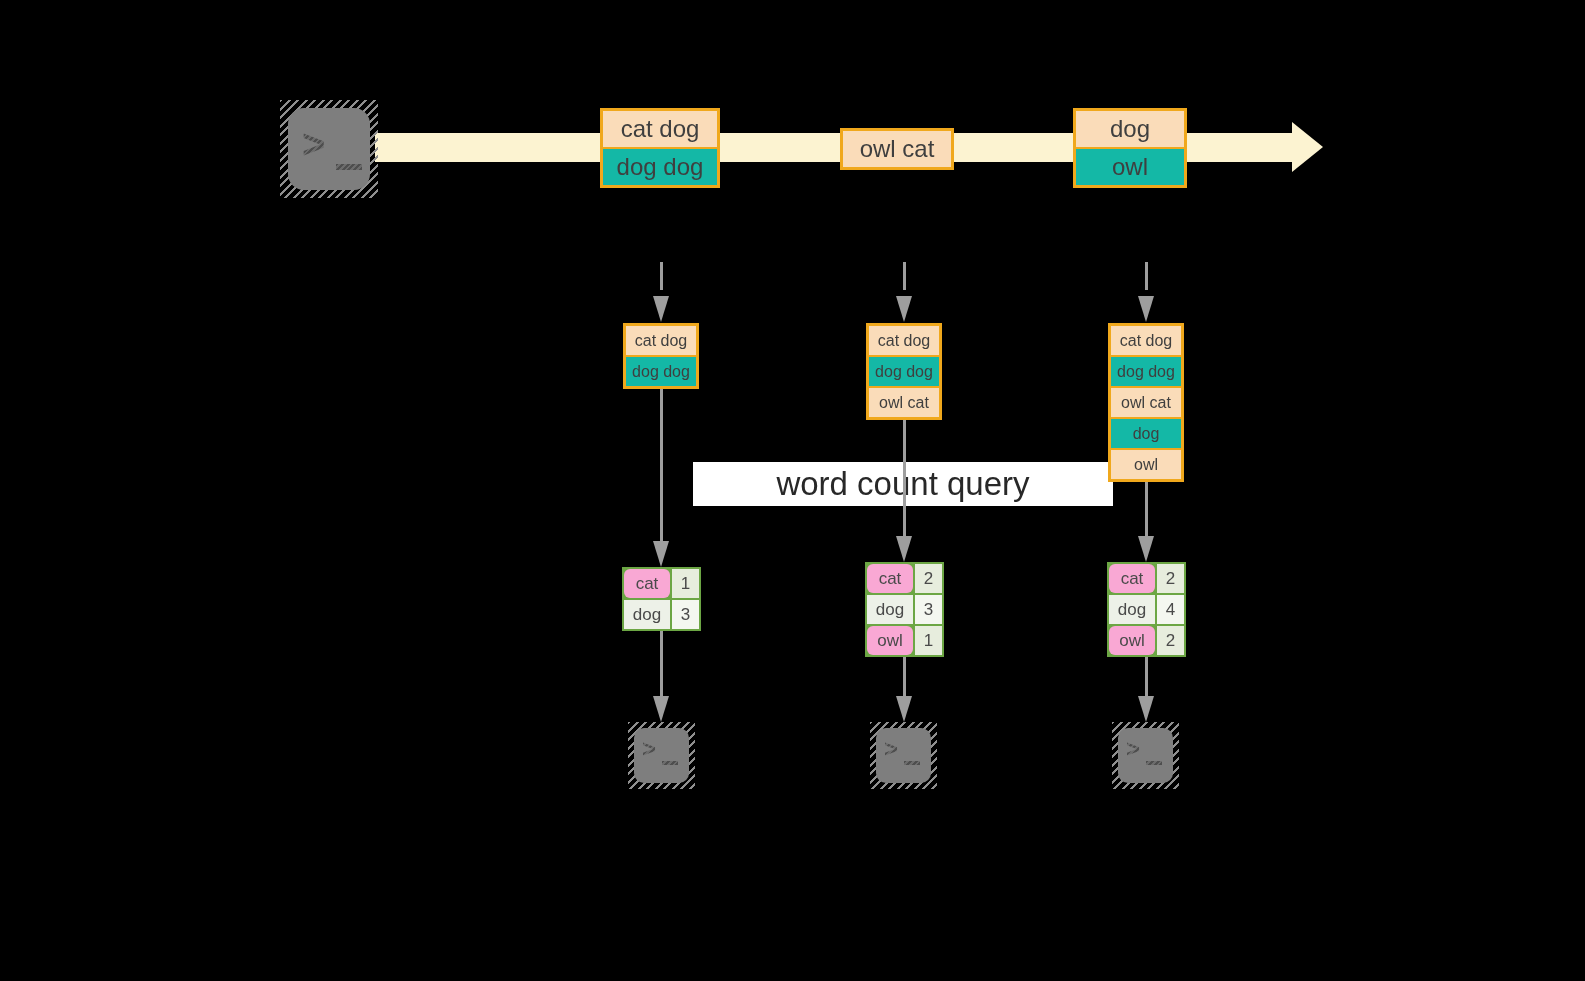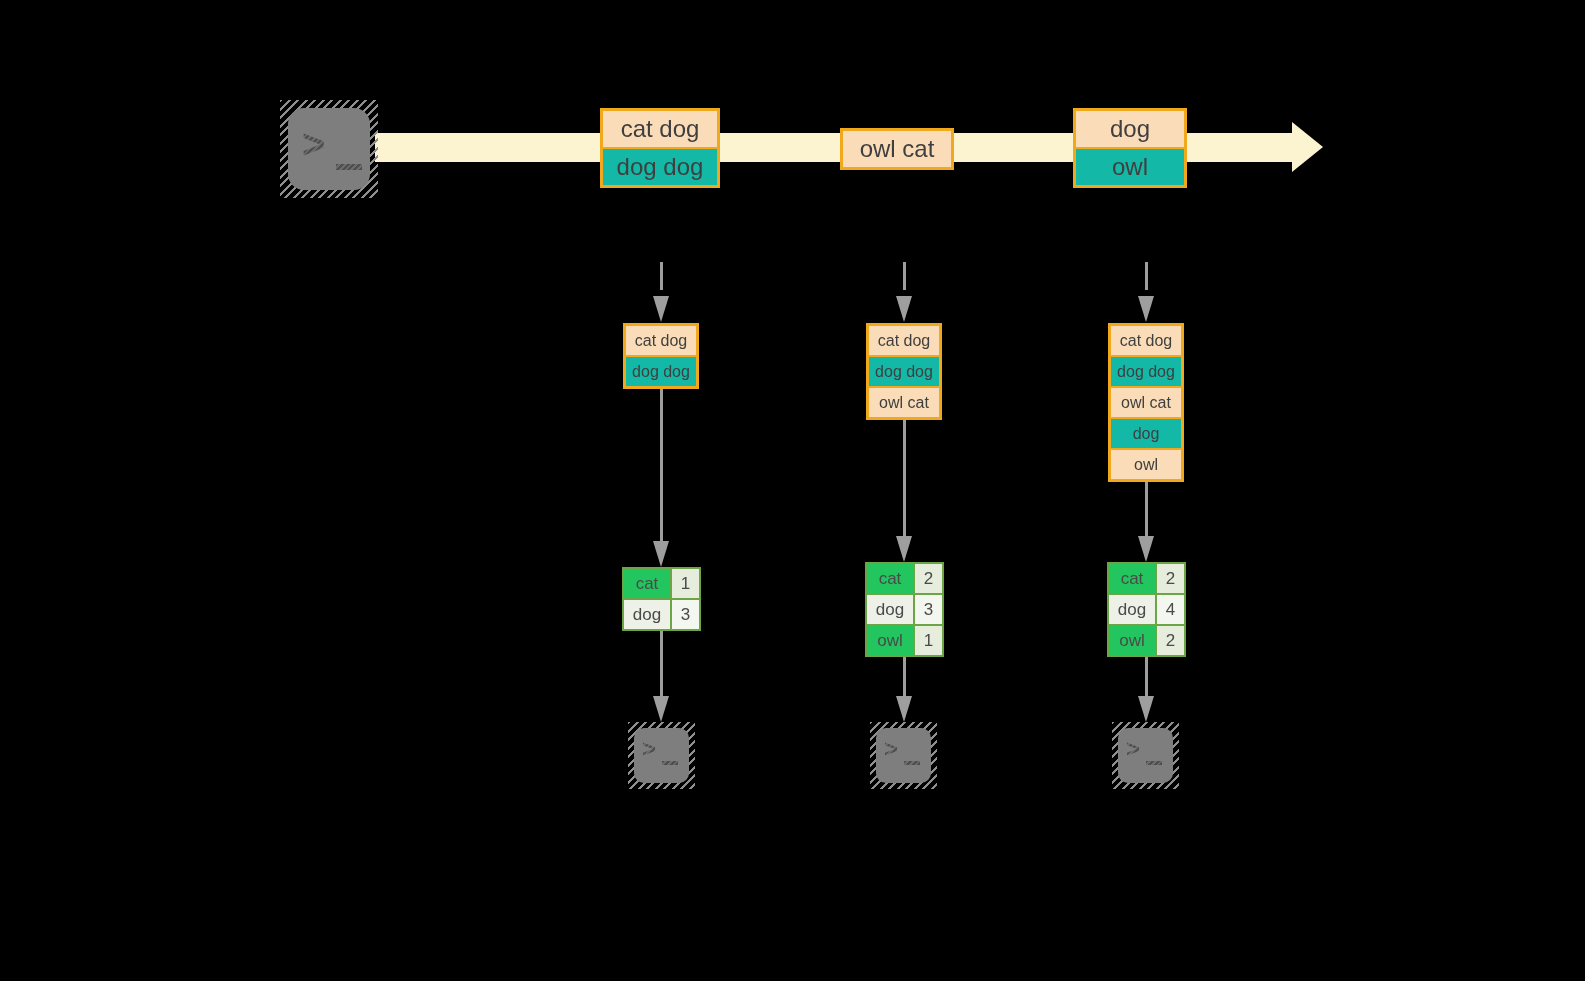--- a/index.html
+++ b/index.html
@@ -45,21 +45,21 @@
                 border-top:26px solid #9E9E9E;}
 
   
   .query-band{position:absolute;left:693px;top:462px;width:420px;height:44px;background:#FFFFFF;z-index:2;
               display:flex;align-items:center;justify-content:center;font-size:33px;color:#282828;}
 
   
   .gtable{position:absolute;display:grid;grid-template-columns:46px 27px;gap:2px;z-index:4;
           background:#6CA644;border:2px solid #6CA644;}
   .gtable .cell{height:29px;display:flex;align-items:center;justify-content:center;font-size:17px;color:#4A4A4A;}
-  .ca{background:#22c55e;} 
+  .ca{background:#f9a8d4;border-radius:6px;} 
   .cb{background:#E7EDDD;} 
   .cc{background:#EDF1E8;} 
   .cd{background:#F4F7F0;} 
 </style>
 </head>
 <body>
 
 <div class="canvas">
 
   <div class="stream-band"></div>
@@ -110,20 +110,23 @@
     <div class="row fa">owl cat</div>
   </div>
   <div class="obox stbox" style="left:1108px;top:323px;width:76px;">
     <div class="row fa">cat dog</div>
     <div class="row fb">dog dog</div>
     <div class="row fa">owl cat</div>
     <div class="row fb">dog</div>
     <div class="row fa">owl</div>
   </div>
 
+  <div class="query-band">
+    <span>word count query</span>
+  </div>
 
   <div class="varrow" style="left:653px;top:389px;">
     <div class="line" style="height:152px;"></div>
     <div class="head"></div>
   </div>
   <div class="varrow" style="left:896px;top:420px;">
     <div class="line" style="height:116px;"></div>
     <div class="head"></div>
   </div>
   <div class="varrow" style="left:1138px;top:482px;">

